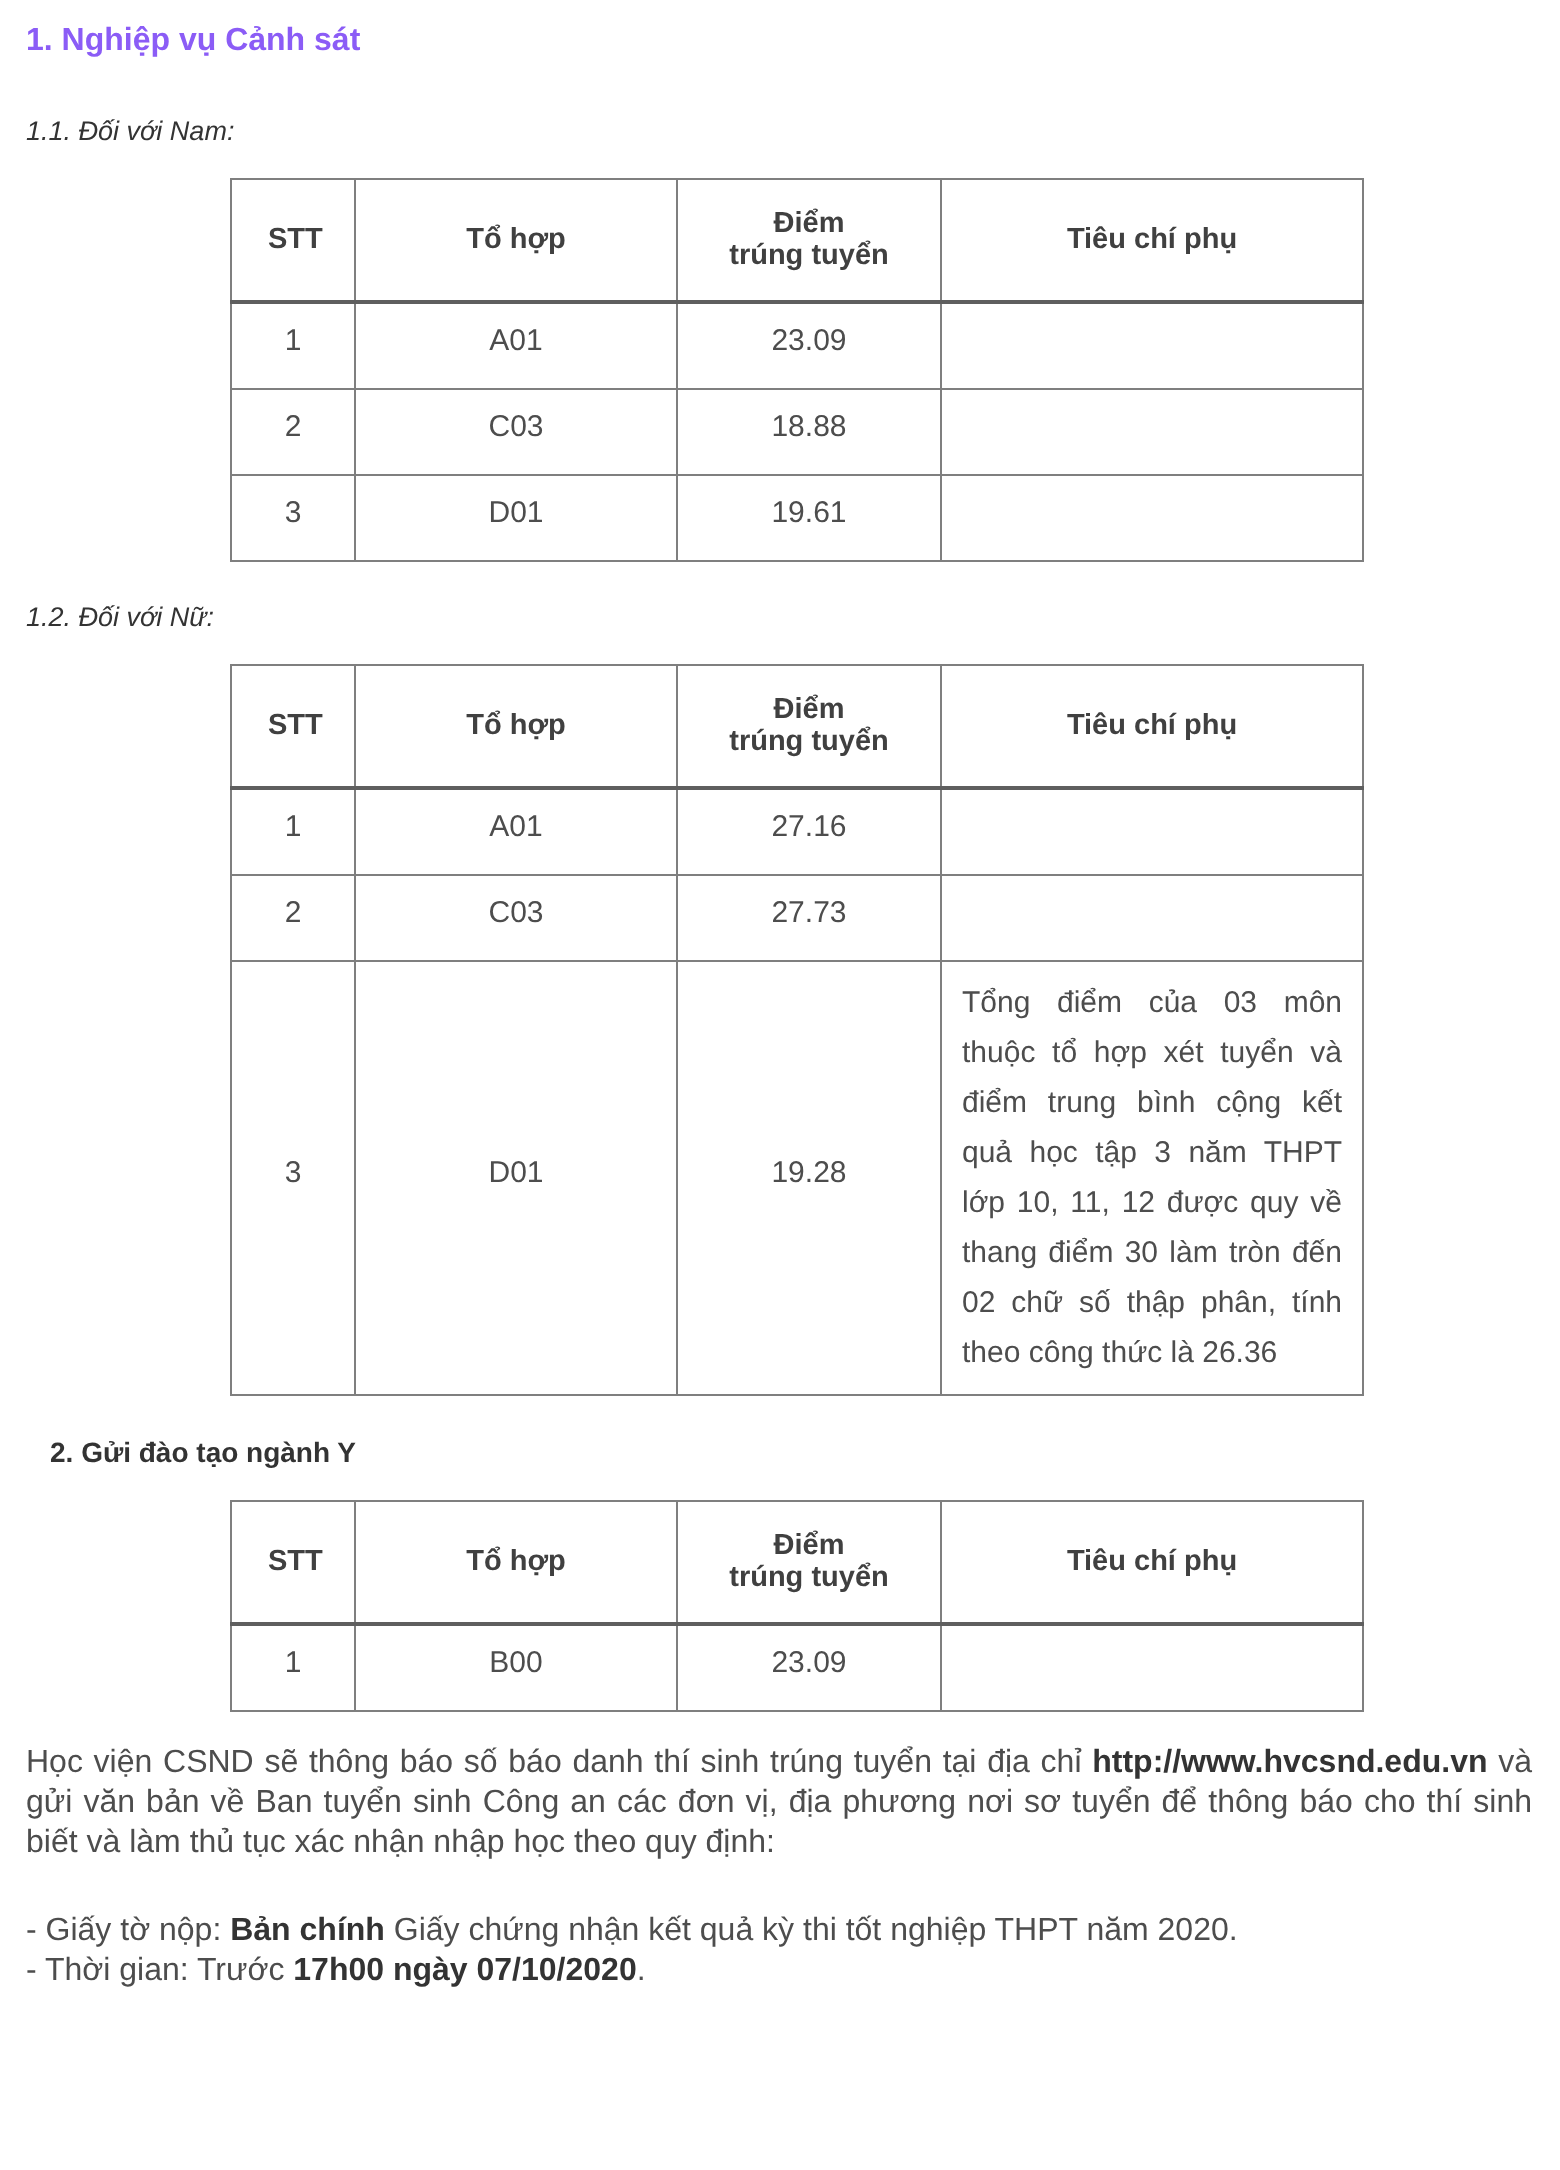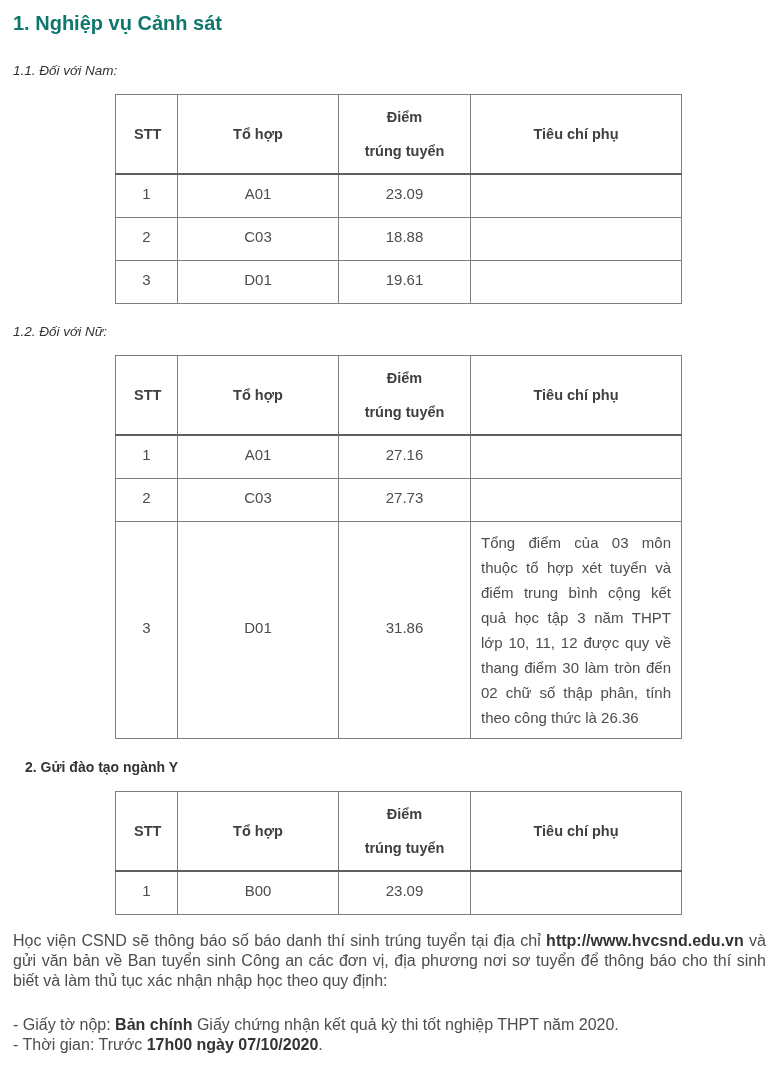--- a/index.html
+++ b/index.html
@@ -10,23 +10,23 @@
   }
   body {
     font-family: "Liberation Sans", "DejaVu Sans", sans-serif;
     color: #4d4d4d;
     position: relative;
     min-height: 1085px;
     box-sizing: border-box;
     padding: 8px 14px 0 13px;
   }
   .h-main {
-    font-size: 20px;
+    font-size: 16px;
     font-weight: 700;
-    color: #0f766e;
+    color: #8b5cf6;
     margin: 4px 0 28px 0;
   }
   .h-sub {
     font-size: 13.5px;
     font-weight: 400;
     font-style: italic;
     color: #333333;
     margin: 20px 0 16px 0;
   }
   .h-sec {
@@ -51,21 +51,21 @@
     text-align: center;
     vertical-align: middle;
   }
   table.score th {
     font-size: 14.5px;
     font-weight: 700;
     color: #404040;
     padding: 14px 18px;
     border-bottom: 2px solid #5f5f5f;
   }
-  table.score th .hline2 { margin-top: 18px; }
+  table.score th .hline2 { }
   table.score td {
     font-size: 15px;
     color: #4d4d4d;
     padding: 7px 6px 13px 6px;
     height: 22px;
   }
   table.score td.just {
     text-align: justify;
     padding: 8px 10px;
     line-height: 25px;
@@ -158,21 +158,21 @@
       </tr>
       <tr>
         <td>2</td>
         <td>C03</td>
         <td>27.73</td>
         <td></td>
       </tr>
       <tr>
         <td>3</td>
         <td>D01</td>
-        <td>31.86</td>
+        <td>19.28</td>
         <td class="just">Tổng điểm của 03 môn thuộc tổ hợp xét tuyển và điểm trung bình cộng kết quả học tập 3 năm THPT lớp 10, 11, 12 được quy về thang điểm 30 làm tròn đến 02 chữ số thập phân, tính theo công thức là 26.36</td>
       </tr>
     </tbody>
 </table>
 
 <p class="h-sec">2. Gửi đào tạo ngành Y</p>
 
 <table class="score">
   <colgroup>
       <col class="c-stt">

